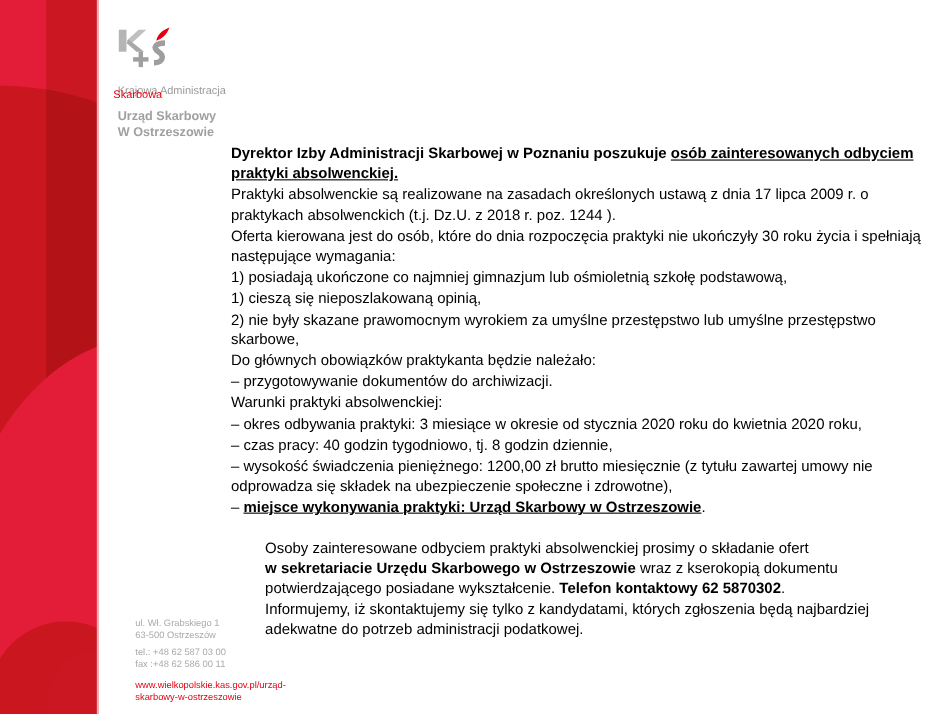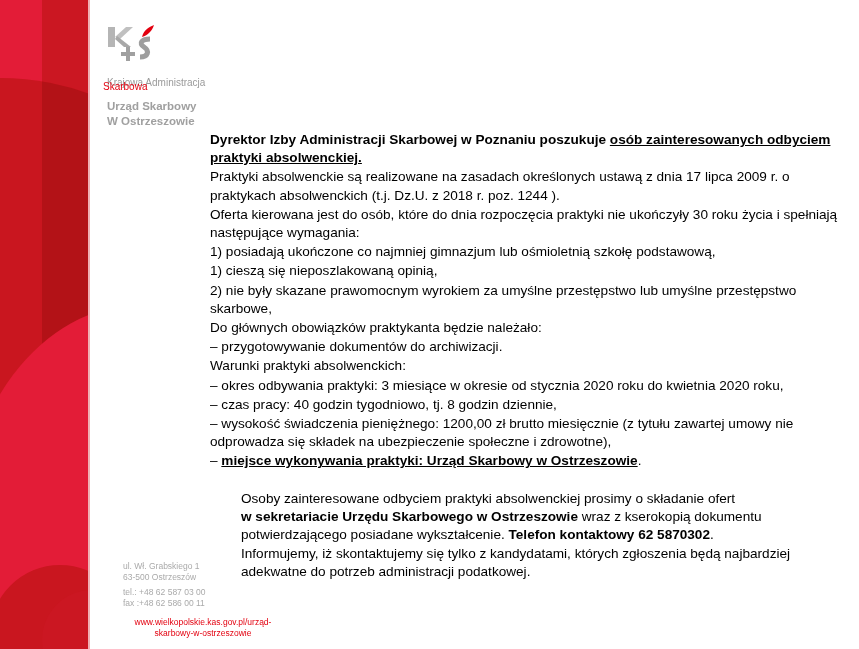--- a/index.html
+++ b/index.html
@@ -18,21 +18,21 @@
     .logo-t2{position:absolute;left:103px;top:81px;font-size:10px;color:#e3000f;}
     .office{position:absolute;left:107px;top:99px;font-size:11.5px;font-weight:bold;color:#a0a0a0;line-height:15px;}
     .main{position:absolute;left:209px;top:130px;width:640px;font-size:13.6px;line-height:18.2px;}
     .main p{margin:1px;}
     .main b{font-weight:bold;}
     .u{text-decoration:underline;}
     .second{position:absolute;left:241px;top:490px;width:600px;font-size:13.6px;line-height:18.2px;}
     .second p{margin:0;}
     .addr{position:absolute;left:123px;top:561px;font-size:8.5px;color:#aaaaaa;line-height:11px;}
     .phones{position:absolute;left:123px;top:587px;font-size:8.5px;color:#aaaaaa;line-height:11px;}
-    .web{position:absolute;left:123px;top:617px;font-size:8.5px;color:#e3000f;line-height:11px;width:160px;text-align:center;}
+    .web{position:absolute;left:123px;top:617px;font-size:8.5px;color:#e3000f;line-height:11px;width:160px;}
   </style>
 </head>
 <body>
 
 <div class="band">
   <div class="b2"></div>
   <div class="arc1"></div>
   <div class="arc2">
       <div></div>
     </div>
@@ -60,21 +60,21 @@
 
 <div class="main">
   <p><b>Dyrektor Izby Administracji Skarbowej w Poznaniu poszukuje </b><b class="u">osób zainteresowanych odbyciem praktyki absolwenckiej.</b></p>
   <p>Praktyki absolwenckie są realizowane na zasadach określonych ustawą z dnia 17 lipca 2009 r. o praktykach absolwenckich (t.j. Dz.U. z 2018 r. poz. 1244 ).</p>
   <p>Oferta kierowana jest do osób, które do dnia rozpoczęcia praktyki nie ukończyły 30 roku życia i spełniają następujące wymagania:</p>
   <p>1) posiadają ukończone co najmniej gimnazjum lub ośmioletnią szkołę podstawową,</p>
   <p>1) cieszą się nieposzlakowaną opinią,</p>
   <p>2) nie były skazane prawomocnym wyrokiem za umyślne przestępstwo lub umyślne przestępstwo skarbowe,</p>
   <p>Do głównych obowiązków praktykanta będzie należało:</p>
   <p>– przygotowywanie dokumentów do archiwizacji.</p>
-  <p>Warunki praktyki absolwenckich:</p>
+  <p>Warunki praktyki absolwenckiej:</p>
   <p>– okres odbywania praktyki: 3 miesiące w okresie od stycznia 2020 roku do kwietnia 2020 roku,</p>
   <p>– czas pracy: 40 godzin tygodniowo, tj. 8 godzin dziennie,</p>
   <p>– wysokość świadczenia pieniężnego: 1200,00 zł brutto miesięcznie (z tytułu zawartej umowy nie odprowadza się składek na ubezpieczenie społeczne i zdrowotne),</p>
   <p><span>– </span><b class="u">miejsce wykonywania praktyki: Urząd Skarbowy w Ostrzeszowie</b><span>.</span></p>
 </div>
 
 <div class="second">
   <p>Osoby zainteresowane odbyciem praktyki absolwenckiej prosimy o składanie ofert</p>
   <p><b>w sekretariacie Urzędu Skarbowego w Ostrzeszowie</b><span> wraz z kserokopią dokumentu potwierdzającego posiadane wykształcenie. </span><b>Telefon kontaktowy 62 5870302</b><span>.</span></p>
   <p>Informujemy, iż skontaktujemy się tylko z kandydatami, których zgłoszenia będą najbardziej adekwatne do potrzeb administracji podatkowej.</p>

